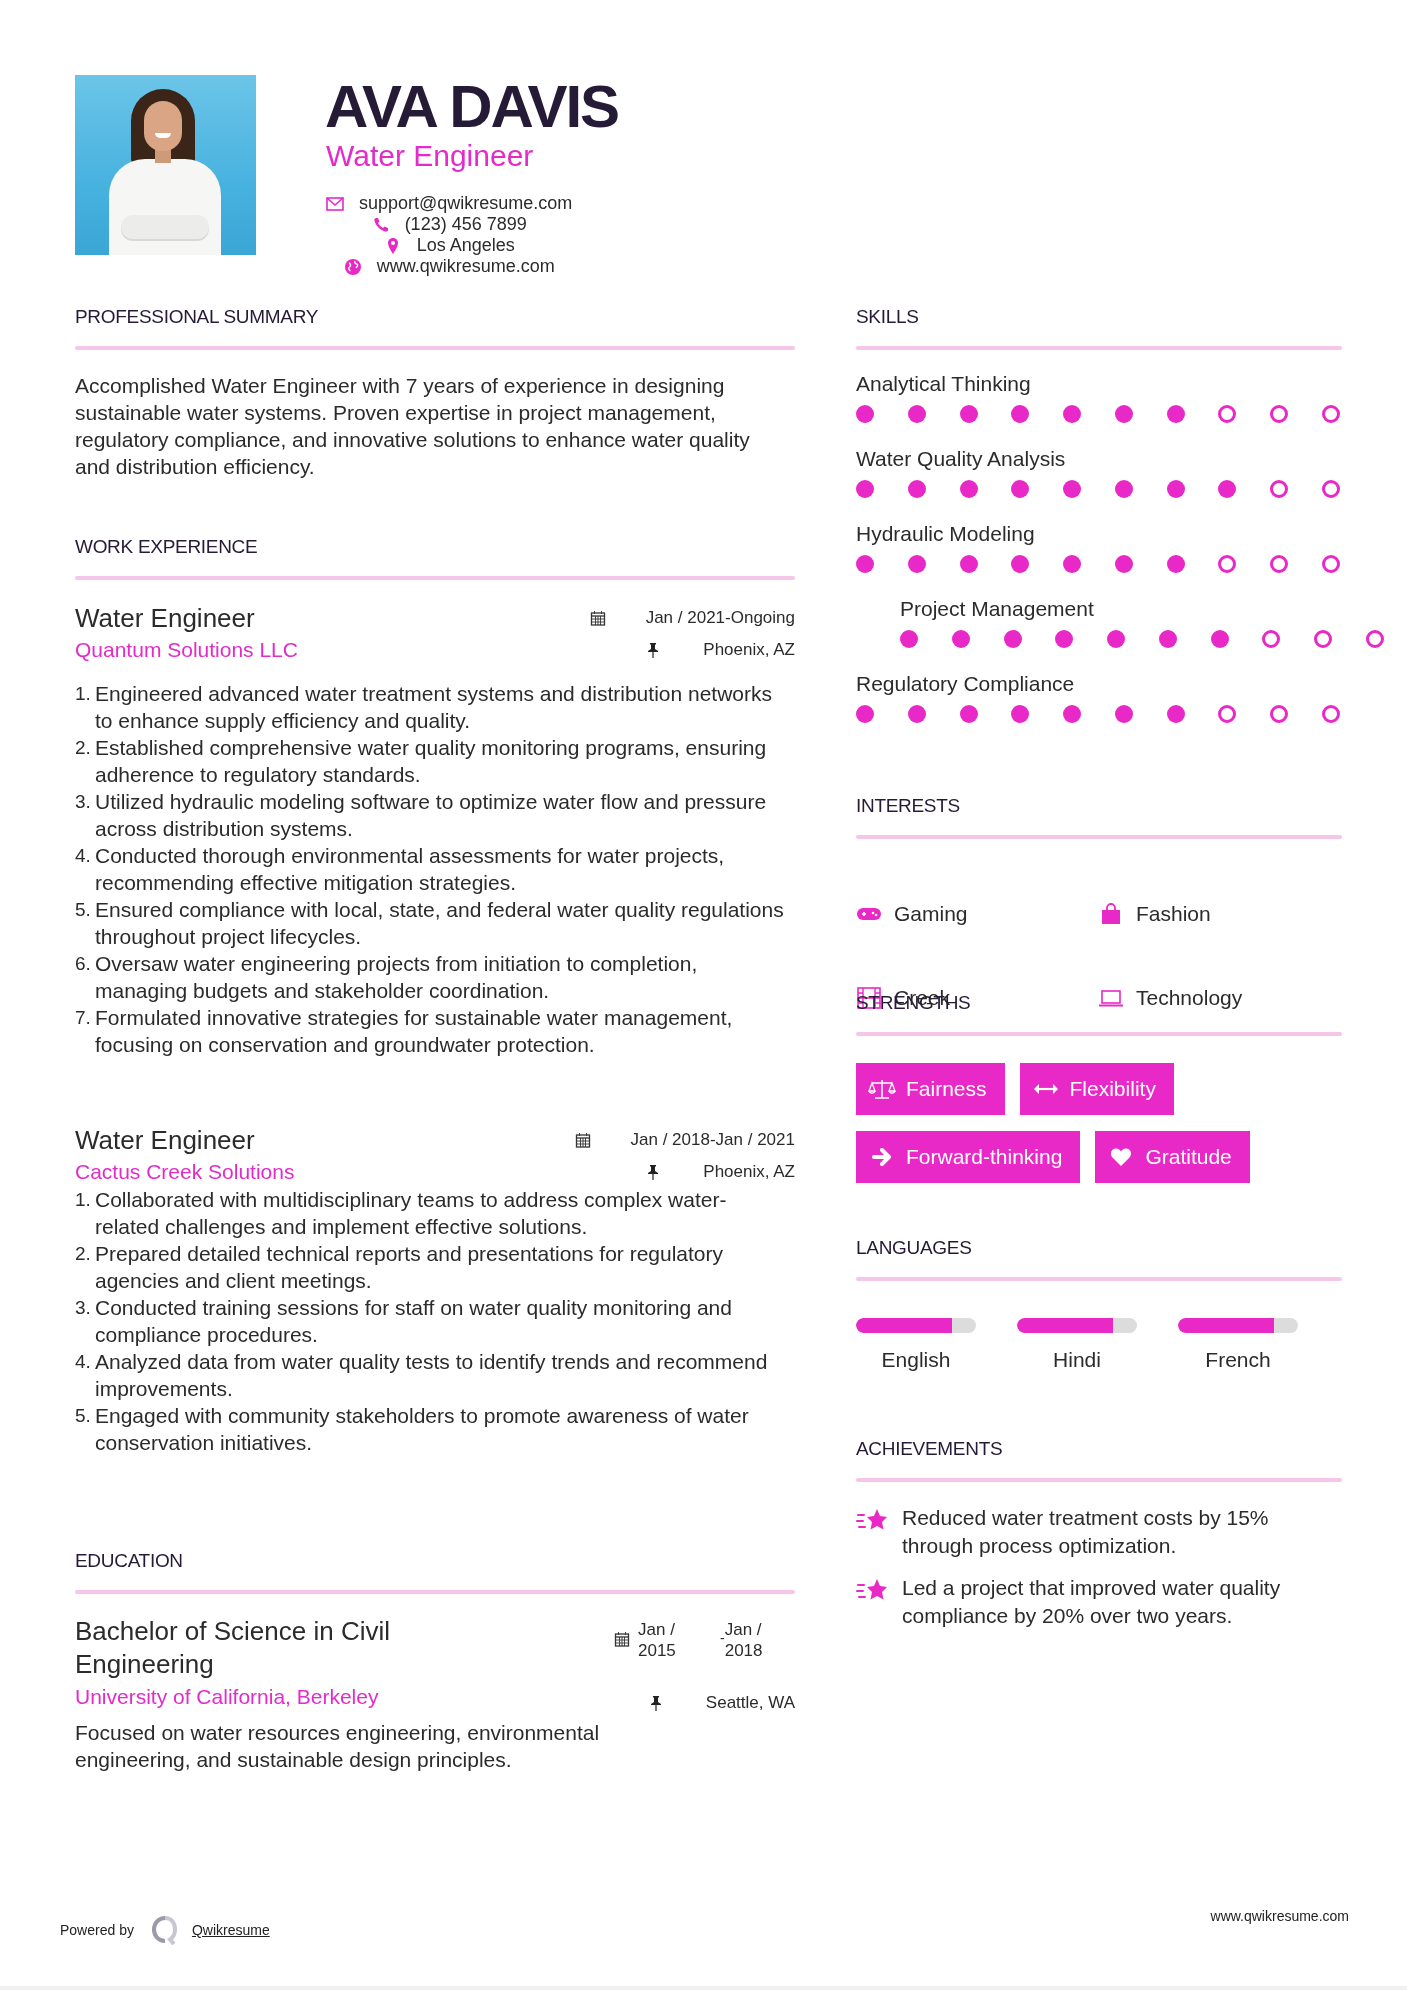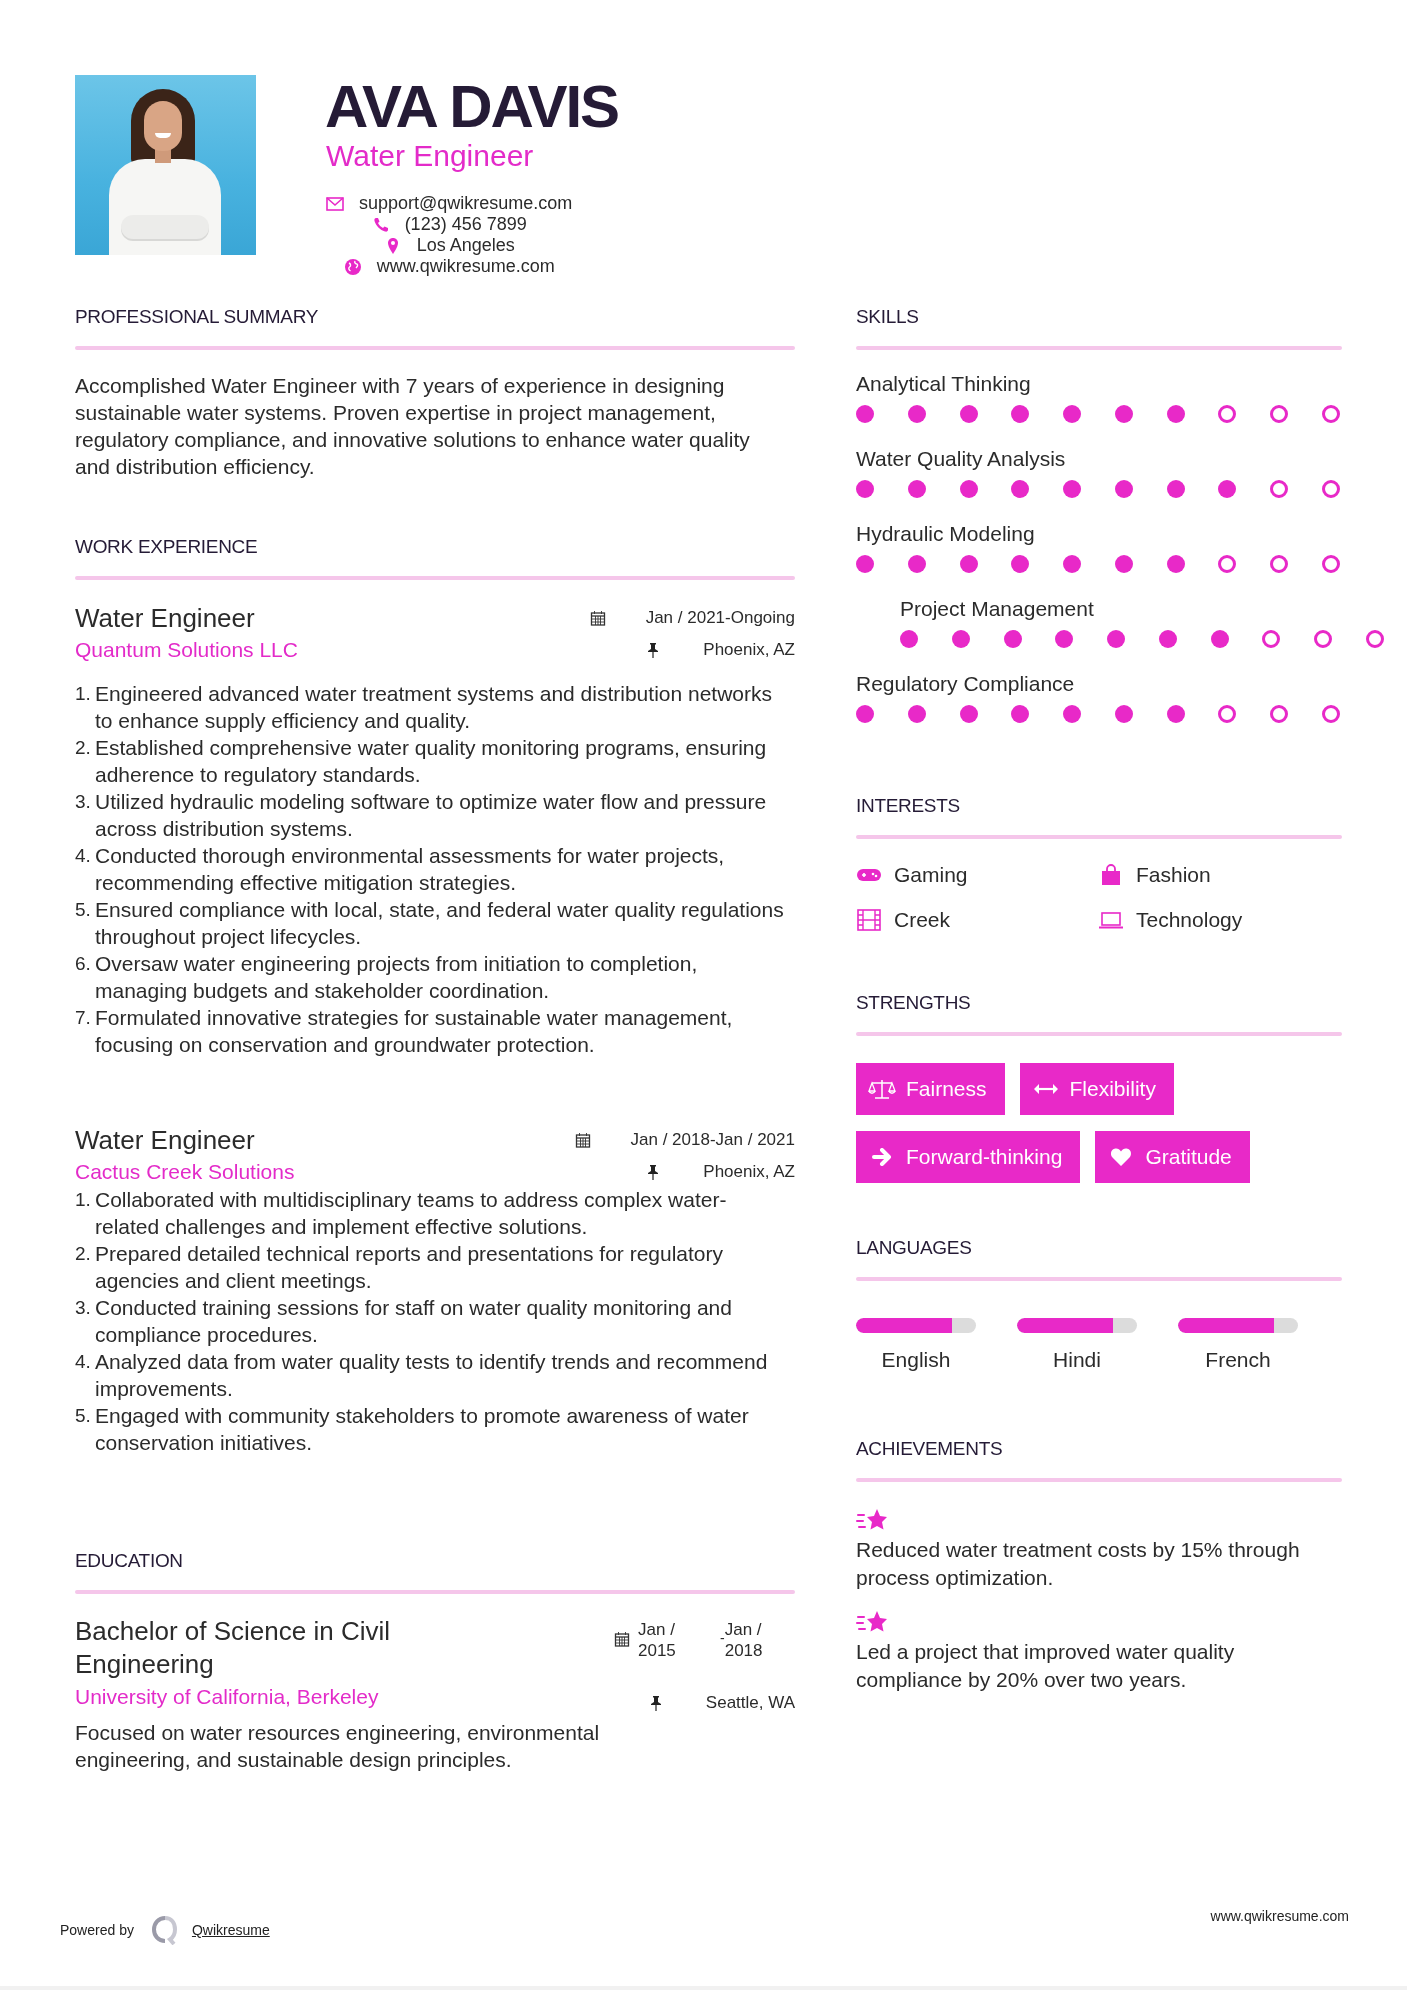--- a/index.html
+++ b/index.html
@@ -37,35 +37,35 @@
   ol.bullets li { position: relative; padding-left: 20px; font-size: 21px; line-height: 27px; color: #2b2b2b; }
   ol.bullets li::before { counter-increment: b; content: counter(b) "."; position: absolute; left: 0; top: 0; font-size: 19px; }
 
   
   .skill-name { font-size: 21px; color: #2b2b2b; line-height: 27px; }
   .dots { display: flex; justify-content: space-between; width: 486px; margin-top: 8px; padding-right: 2px; }
   .dot { width: 18px; height: 18px; border-radius: 50%; background: #e829c8; }
   .dot.off { background: #fff; border: 3px solid #e829c8; }
 
   
-  .interest { display: flex; align-items: center; font-size: 21px; color: #2b2b2b; line-height: 27px; }
+  .interest { display: flex; align-items: center; font-size: 21px; color: #2b2b2b; line-height: 27px; margin-top: 39px; }
   .interest .ii { width: 26px; height: 22px; margin-right: 12px; display: inline-flex; align-items: center; justify-content: center; }
 
   
   .chip { display: inline-flex; align-items: center; height: 52px; background: #e829c8; color: #ffffff; font-size: 21px; padding: 0 18px 0 12px; }
   .chip .chi { width: 28px; height: 22px; margin-right: 10px; display: inline-flex; align-items: center; justify-content: center; }
 
   
   .lang { width: 120px; text-align: center; }
   .lang-bar { width: 120px; height: 15px; background: #dcdcdc; border-radius: 8px; overflow: hidden; }
   .lang-fill { height: 15px; background: #e829c8; border-radius: 8px 0 0 8px; }
   .lang-name { font-size: 21px; color: #2b2b2b; margin-top: 14px; line-height: 26px; }
 
   
-  .ach { display: flex; align-items: flex-start; flex-direction: column; }
+  .ach { display: flex; align-items: flex-start; }
   .ach .ai { width: 34px; height: 30px; margin-right: 12px; flex: none; margin-top: 2px; }
   .ach .at { font-size: 21px; line-height: 28px; color: #2b2b2b; }
 
   
   .footer-left { left: 60px; top: 1915px; display: flex; align-items: center; font-size: 14px; color: #222; }
   .footer-left .q { width: 30px; height: 30px; margin: 0 12px 0 16px; display: inline-flex; }
   .footer-left a { color: #222; text-decoration: underline; font-size: 14px; }
   .footer-right { right: 58px; top: 1908px; font-size: 14px; color: #222; }
   .bottom-strip { left: 0; top: 1986px; width: 1407px; height: 4px; background: #f1f1f1; }
 </style>

